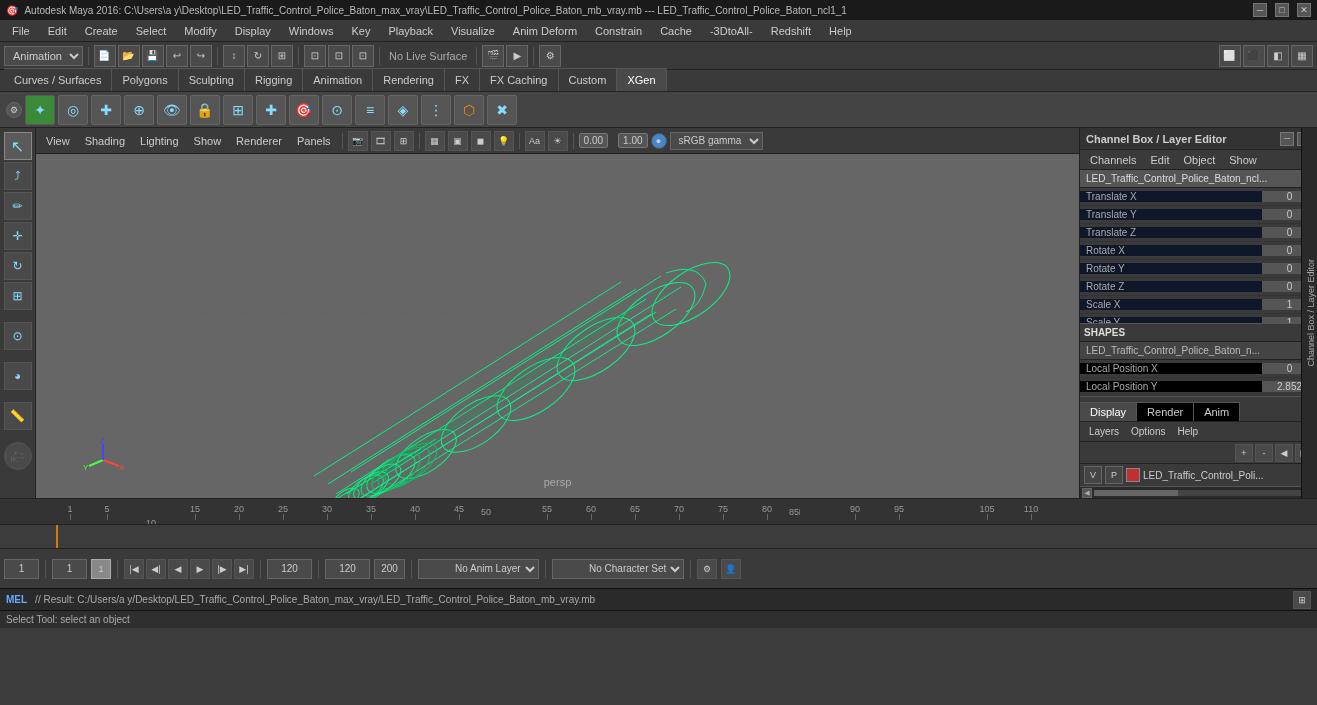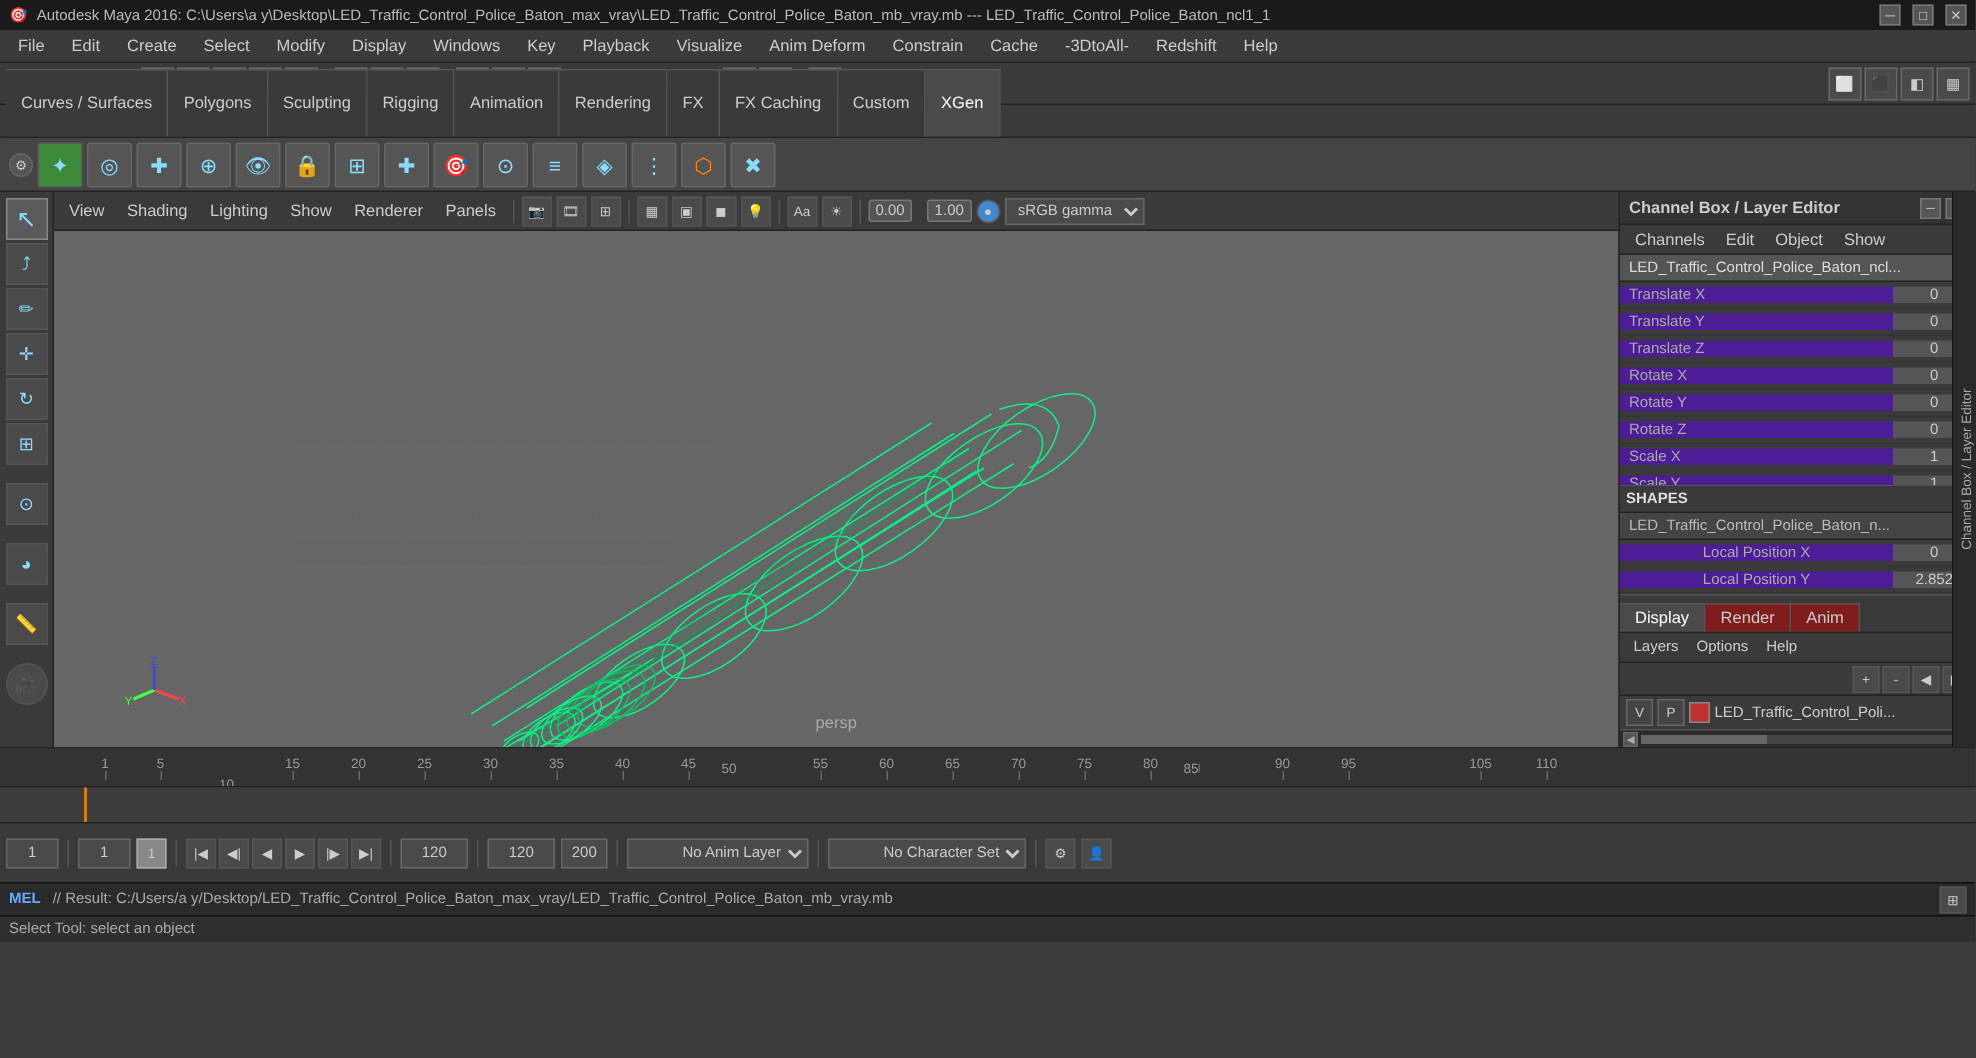--- a/index.html
+++ b/index.html
@@ -29,21 +29,21 @@
     .toolbar-select { background: #4a4a4a; border: 1px solid #666; color: #ccc; font-size: 11px; height: 20px; padding: 0 4px; }
     .toolbar-separator { width: 1px; height: 18px; background: #555; margin: 0 3px; }
     .toolbar-btn { width: 22px; height: 22px; background: #4a4a4a; border: 1px solid #666; color: #ccc; cursor: pointer; display: flex; align-items: center; justify-content: center; font-size: 10px; }
     .toolbar-text { color: #aaa; font-size: 11px; padding: 0 4px; }
 
     
     #shelf-tabs {
       width: 100%; height: 22px; background: #3a3a3a; display: flex; align-items: flex-end; padding: 0 4px;
       border-bottom: 1px solid #222;
     }
-    .shelf-tab { padding: 16px 10px; cursor: pointer; color: #ccc; font-size: 11px; background: #3a3a3a; border-top: 1px solid #555; border-right: 1px solid #555; }
+    .shelf-tab { padding: 5px 10px; cursor: pointer; color: #ccc; font-size: 11px; background: #3a3a3a; border-top: 1px solid #555; border-right: 1px solid #555; }
     .shelf-tab.active { background: #4a4a4a; color: #fff; }
 
     
     #shelf-icons {
       width: 100%; height: 36px; background: #444; display: flex; align-items: center; padding: 0 6px; gap: 3px;
       border-bottom: 1px solid #222;
     }
     .shelf-icon { width: 30px; height: 30px; background: #555; border: 1px solid #666; cursor: pointer; display: flex; align-items: center; justify-content: center; font-size: 14px; color: #8df; border-radius: 2px; }
 
     
@@ -110,39 +110,39 @@
       border-bottom: 1px solid #222;
     }
     .cb-menu { padding: 2px 6px; color: #ccc; cursor: pointer; font-size: 11px; }
     #object-name-bar {
       background: #555; padding: 3px 6px; font-size: 10px; color: #ddd; border-bottom: 1px solid #222;
     }
     #channel-list { flex: 1; overflow-y: auto; }
     .channel-row {
       display: flex; align-items: center; height: 18px; border-bottom: 1px solid #333;
     }
-    .channel-name { flex: 1; padding: 0 6px; color: #aaa; font-size: 10px; background: #4c1d95; }
+    .channel-name { flex: 1; padding: 0 6px; color: #aaa; font-size: 10px; background: #0f172a; }
     .channel-value { width: 55px; text-align: center; color: #ccc; font-size: 10px; background: #555; padding: 0 4px; }
 
     #shapes-header {
       background: #3a3a3a; padding: 3px 6px; font-size: 10px; color: #ddd; font-weight: bold;
       border-bottom: 1px solid #222; border-top: 1px solid #555;
     }
     #shape-name { background: #444; padding: 3px 6px; font-size: 10px; color: #bbb; border-bottom: 1px solid #222; }
     .local-pos-row {
       display: flex; align-items: center; height: 18px; border-bottom: 1px solid #333;
     }
-    .lp-name { flex: 1; padding: 0 6px; color: #aaa; font-size: 10px; background: #4c1d95; text-align: center; }
+    .lp-name { flex: 1; padding: 0 6px; color: #aaa; font-size: 10px; background: #000000; }
     .lp-value { width: 55px; text-align: center; color: #ccc; font-size: 10px; background: #555; padding: 0 4px; }
 
     
     #display-tabs {
       height: 26px; display: flex; align-items: flex-end; background: #3a3a3a; border-bottom: 1px solid #222; border-top: 1px solid #555;
     }
-    .display-tab { padding: 3px 10px; cursor: pointer; color: #ccc; font-size: 11px; background: #7f1d1d; border-top: 1px solid #555; border-right: 1px solid #555; }
+    .display-tab { padding: 3px 10px; cursor: pointer; color: #ccc; font-size: 11px; background: #000000; border-top: 1px solid #555; border-right: 1px solid #555; }
     .display-tab.active { background: #4a4a4a; color: #fff; }
     #layer-editor-menus {
       height: 20px; display: flex; align-items: center; gap: 2px; padding: 0 4px; background: #3a3a3a; border-bottom: 1px solid #222;
     }
     .le-menu { padding: 1px 5px; color: #ccc; cursor: pointer; font-size: 10px; }
     #layer-editor-icons {
       height: 22px; display: flex; align-items: center; padding: 0 4px; gap: 2px; background: #3a3a3a; border-bottom: 1px solid #222; justify-content: flex-end;
     }
     .le-icon { width: 18px; height: 18px; background: #4a4a4a; border: 1px solid #555; cursor: pointer; display: flex; align-items: center; justify-content: center; font-size: 9px; color: #ccc; }
     #layer-row {

